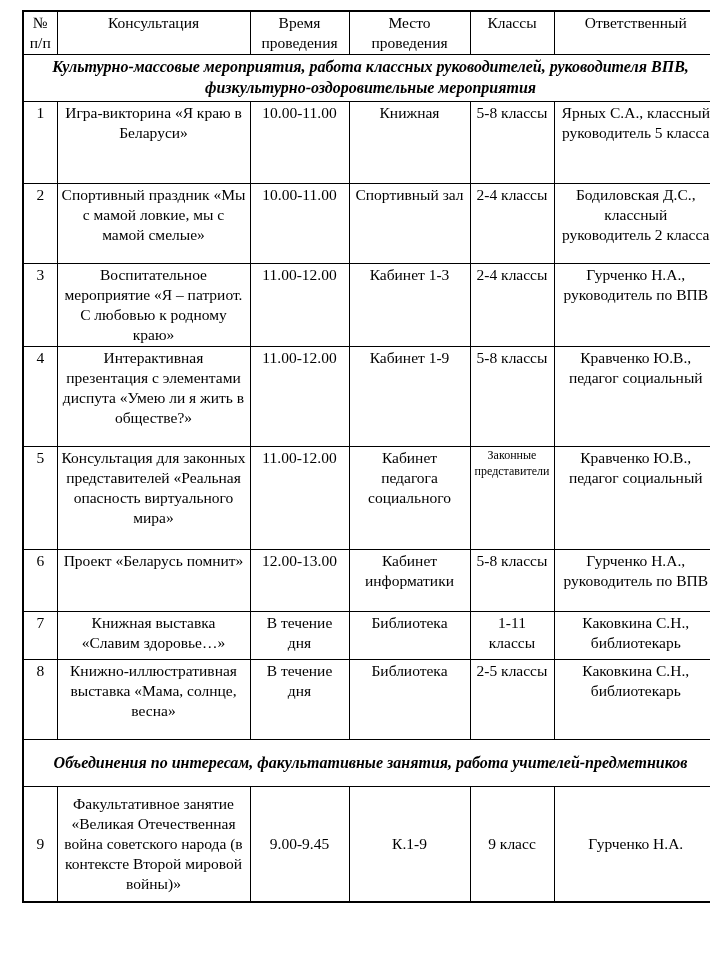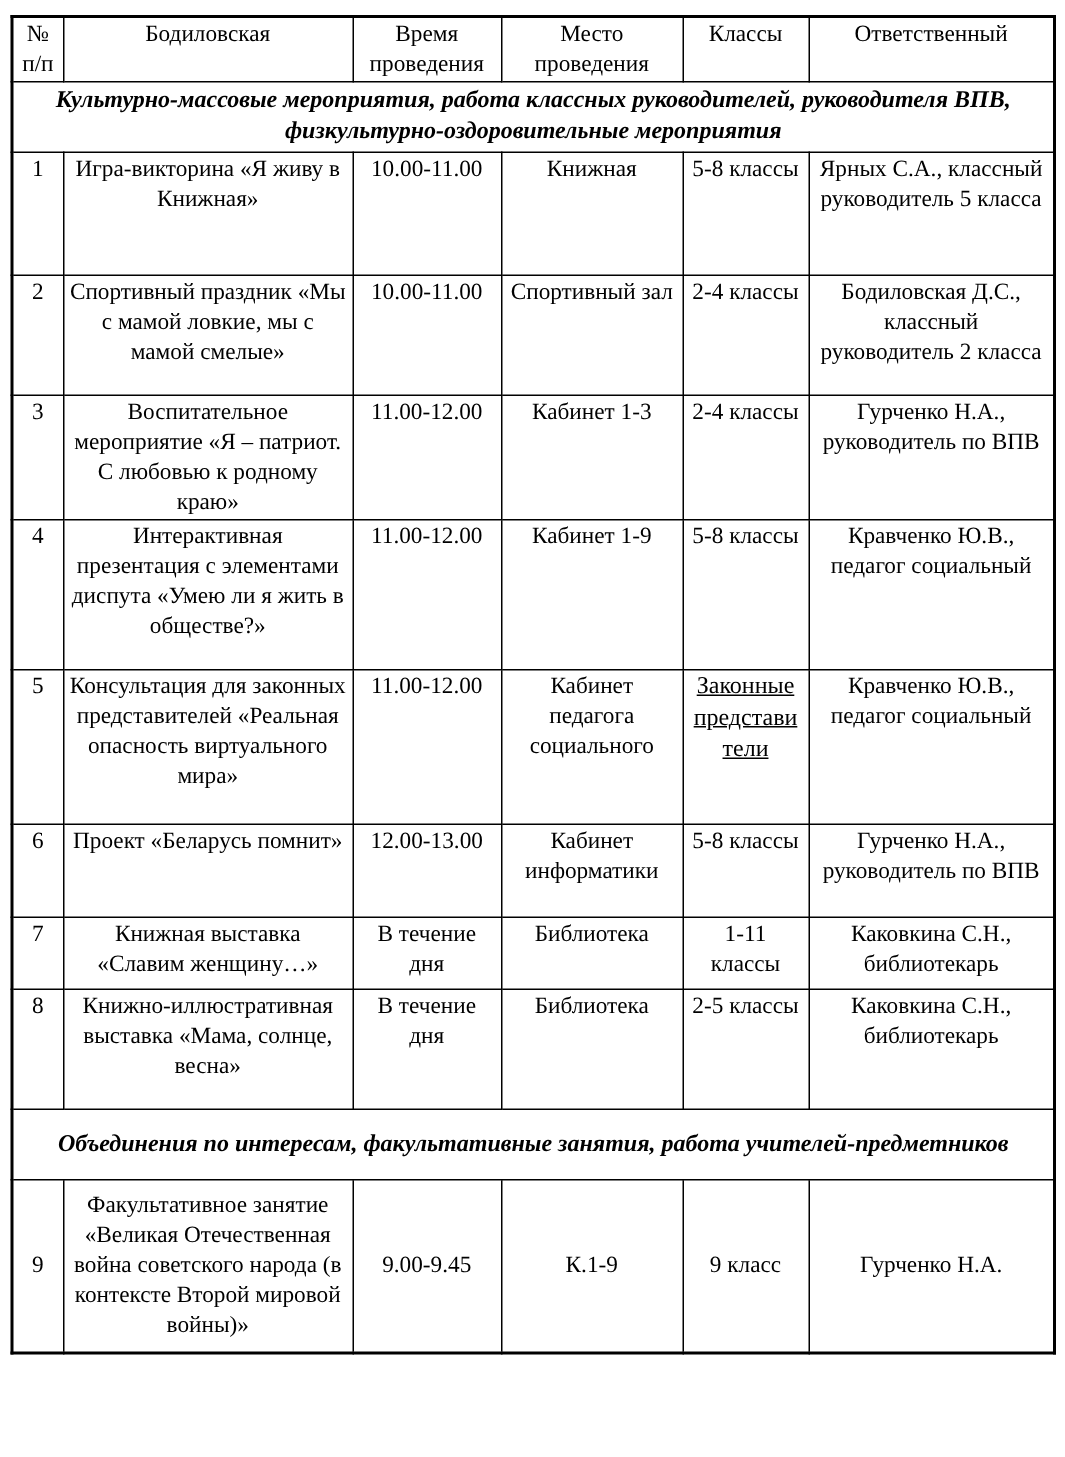--- a/index.html
+++ b/index.html
@@ -4,21 +4,21 @@
 <style>
   html, body {
     margin: 0;
     padding: 0;
     background: #ffffff;
   }
   .page {
     width: 620px;
     height: 971px;
     box-sizing: border-box;
-    padding: 10px 7px;
+    padding: 10px 22px;
     background: #ffffff;
   }
   table.schedule {
     border-collapse: collapse;
     table-layout: fixed;
     width: 695px;
     border: 2px solid #000000;
     font-family: "Liberation Serif", serif;
     font-size: 15.5px;
     line-height: 1.29;
@@ -61,56 +61,55 @@
   tr.section-row td {
     font-weight: bold;
     font-style: italic;
     font-size: 16px;
     vertical-align: middle;
     padding: 2px 12px;
   }
   tr.valign-top td    { vertical-align: top; }
   tr.valign-middle td { vertical-align: middle; }
   td.small-text {
-    font-size: 16px;
+    font-size: 12px;
     line-height: 1.3;
     padding-top: 4px;
-    text-decoration: underline;
   }
 </style>
 </head>
 <body>
 
 <div class="page">
   <table class="schedule">
     <colgroup>
       <col class="c-num">
       <col class="c-event">
       <col class="c-time">
       <col class="c-place">
       <col class="c-class">
       <col class="c-resp">
     </colgroup>
     <thead>
       <tr>
         <th>№ п/п</th>
-        <th>Бодиловская</th>
+        <th>Консультация</th>
         <th>Время проведения</th>
         <th>Место проведения</th>
         <th>Классы</th>
         <th>Ответственный</th>
       </tr>
     </thead>
     <tbody>
         <tr class="section-row">
           <td colspan="6">Культурно-массовые мероприятия, работа классных руководителей, руководителя ВПВ, физкультурно-оздоровительные мероприятия</td>
         </tr>
         <tr class="item-row valign-top">
           <td>1</td>
-          <td>Игра-викторина «Я живу в Книжная»</td>
+          <td>Игра-викторина «Я краю в Беларуси»</td>
           <td>10.00-11.00</td>
           <td>Книжная</td>
           <td>5-8 классы</td>
           <td>Ярных С.А., классный руководитель 5 класса</td>
         </tr>
         <tr class="item-row valign-top">
           <td>2</td>
           <td>Спортивный праздник «Мы с мамой ловкие, мы с мамой смелые»</td>
           <td>10.00-11.00</td>
           <td>Спортивный зал</td>
@@ -144,21 +143,21 @@
         <tr class="item-row valign-top">
           <td>6</td>
           <td>Проект «Беларусь помнит»</td>
           <td>12.00-13.00</td>
           <td>Кабинет информатики</td>
           <td>5-8 классы</td>
           <td>Гурченко Н.А., руководитель по ВПВ</td>
         </tr>
         <tr class="item-row valign-top">
           <td>7</td>
-          <td>Книжная выставка «Славим женщину…»</td>
+          <td>Книжная выставка «Славим здоровье…»</td>
           <td>В течение дня</td>
           <td>Библиотека</td>
           <td>1-11 классы</td>
           <td>Каковкина С.Н., библиотекарь</td>
         </tr>
         <tr class="item-row valign-top">
           <td>8</td>
           <td>Книжно-иллюстративная выставка «Мама, солнце, весна»</td>
           <td>В течение дня</td>
           <td>Библиотека</td>

